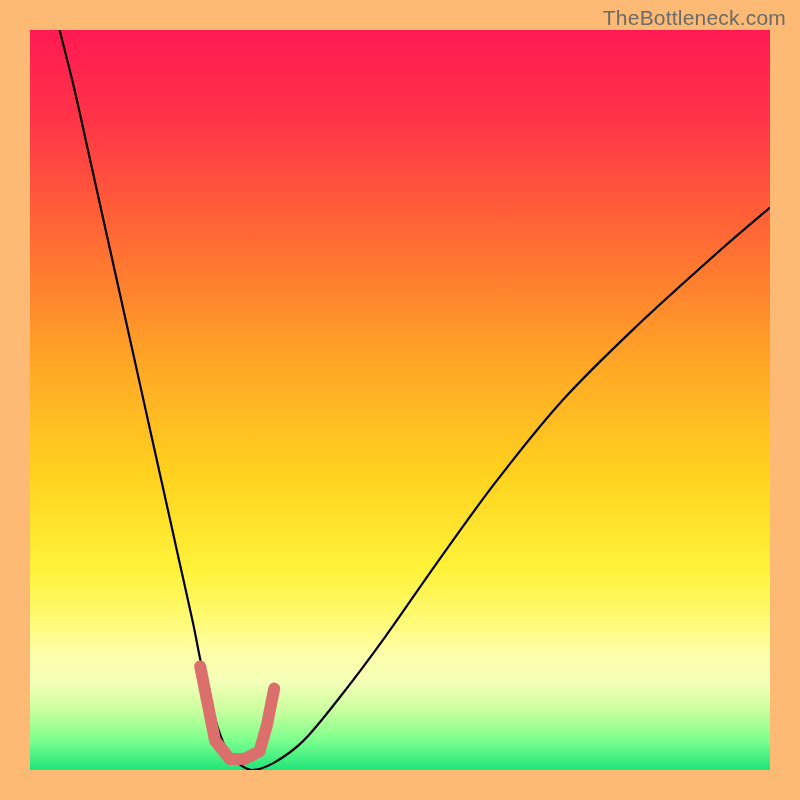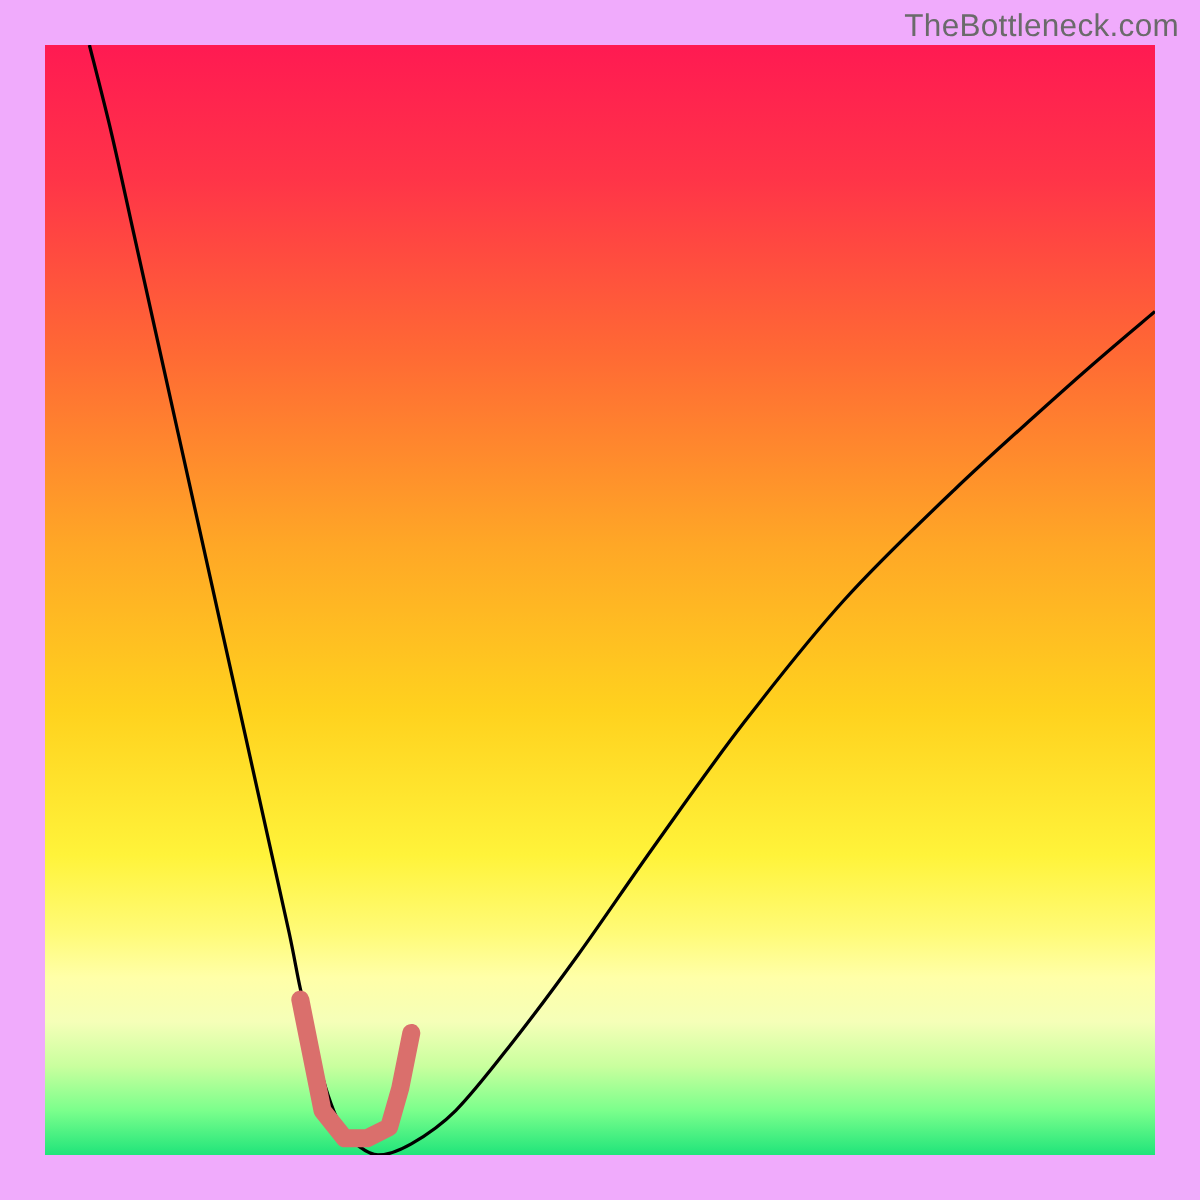--- a/index.html
+++ b/index.html
@@ -8,21 +8,21 @@
     width: 800px;
     height: 800px;
     overflow: hidden;
     background: #000;
     font-family: Arial, Helvetica, sans-serif;
   }
   .frame {
     position: relative;
     width: 800px;
     height: 800px;
-    background: #f0abfc;
+    background: #fdba74;
   }
   .plot-area {
     position: absolute;
     left: 30px;
     top: 30px;
     width: 740px;
     height: 740px;
     overflow: hidden;
   }
   .gradient-bg {

